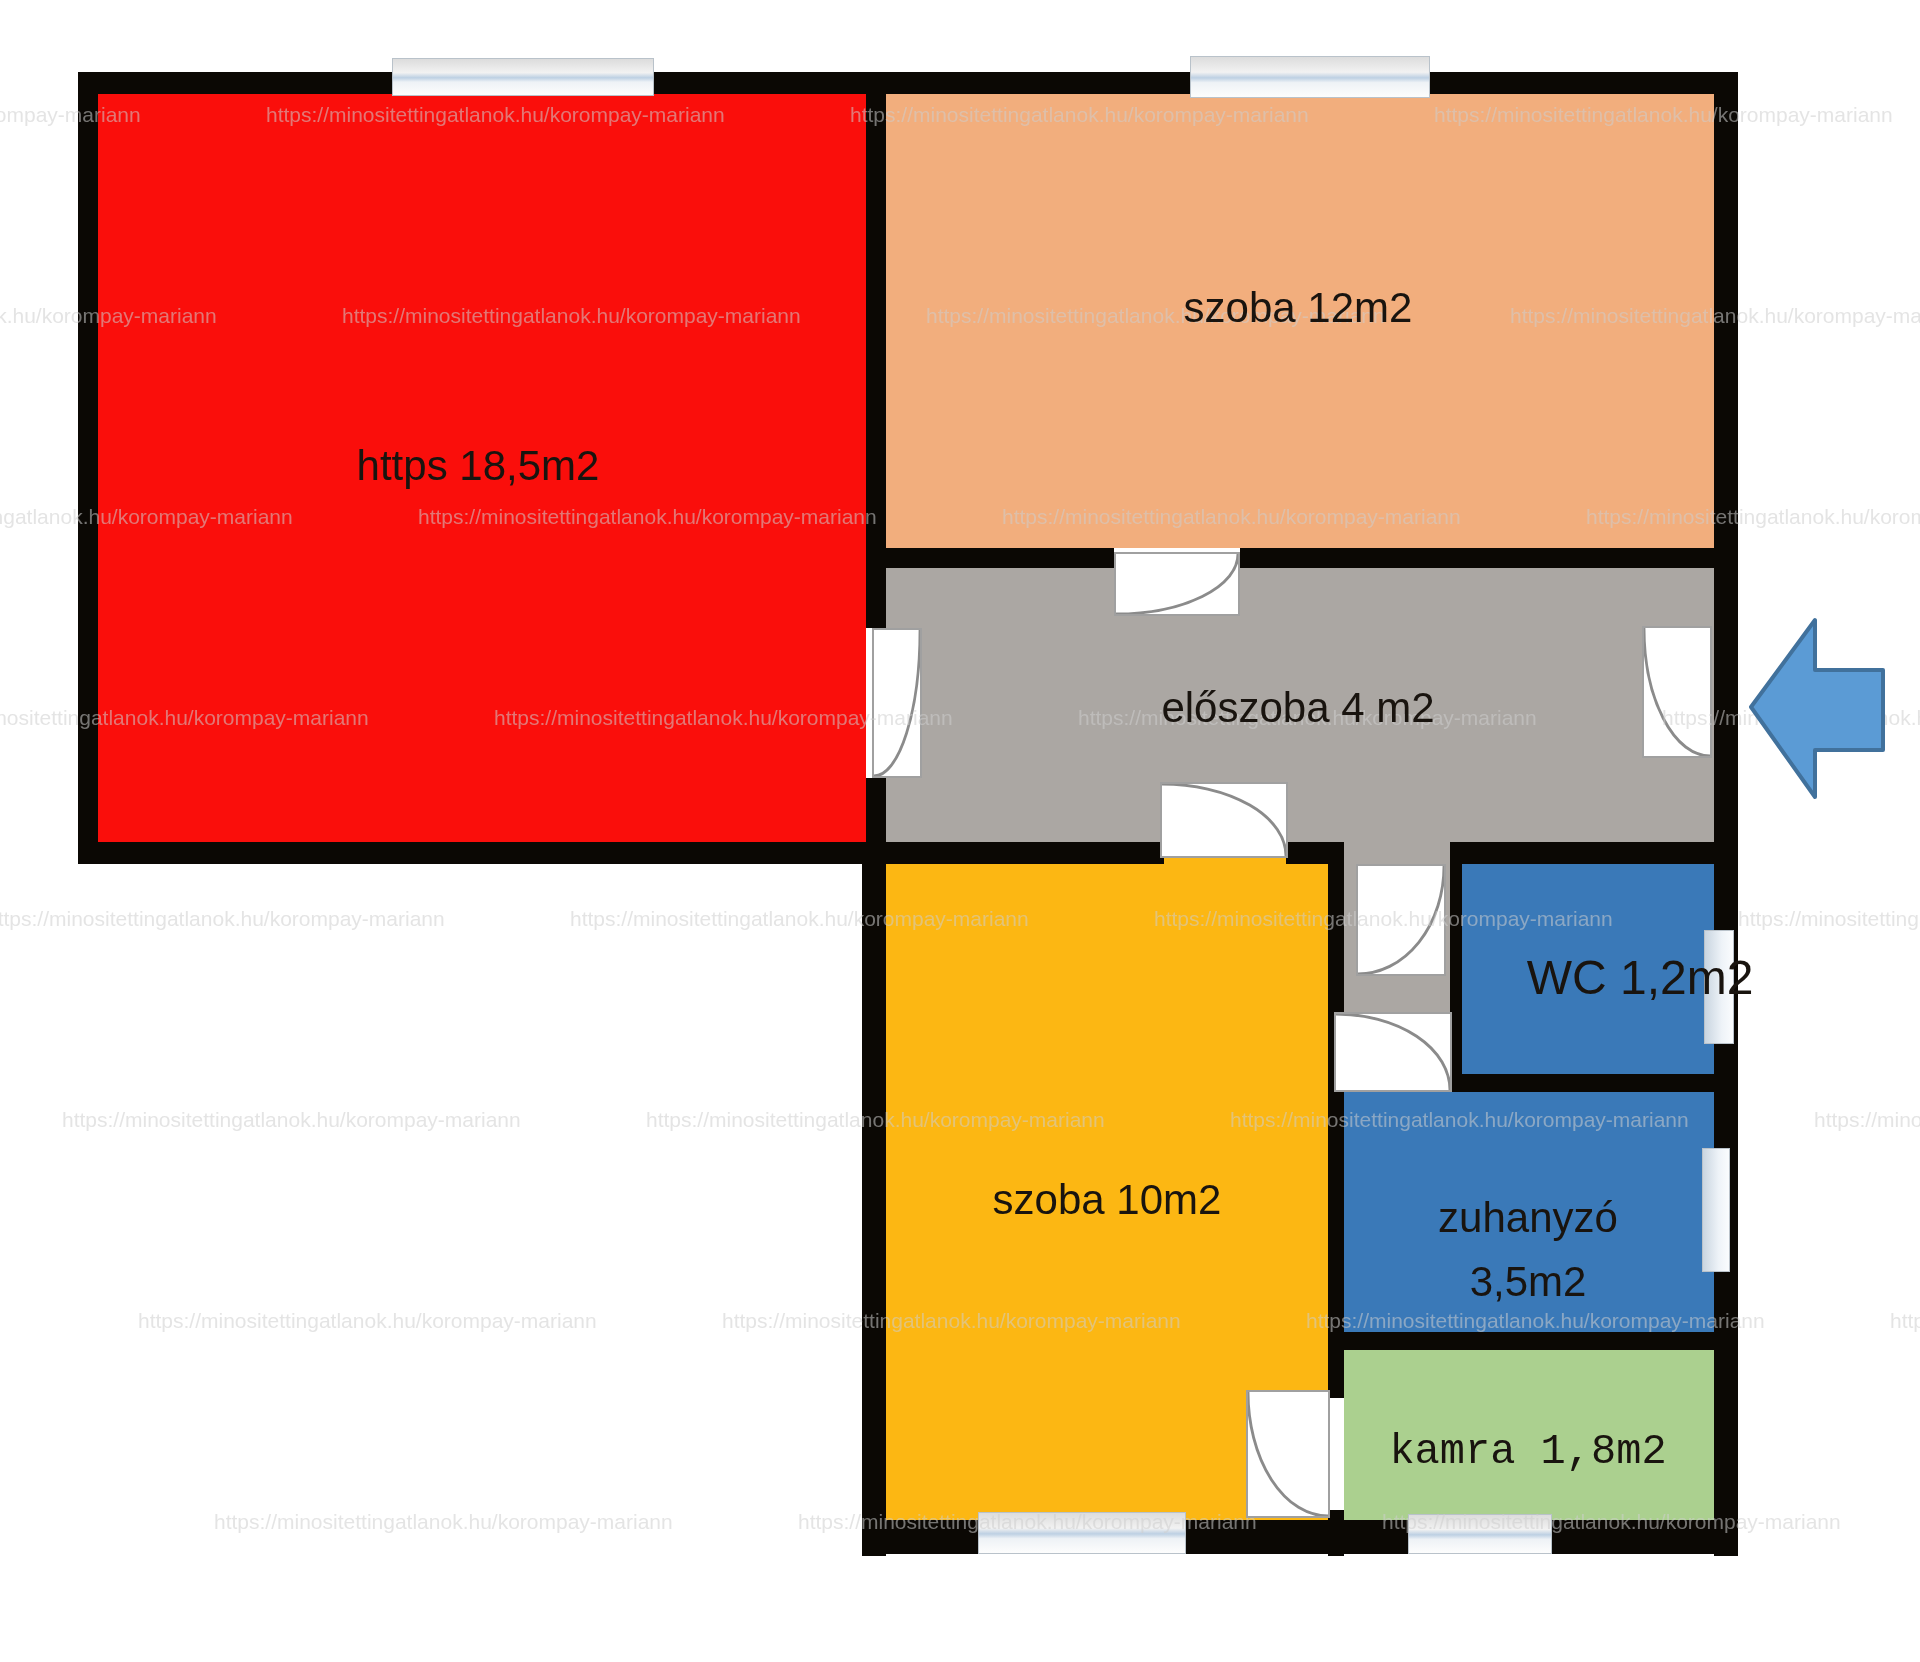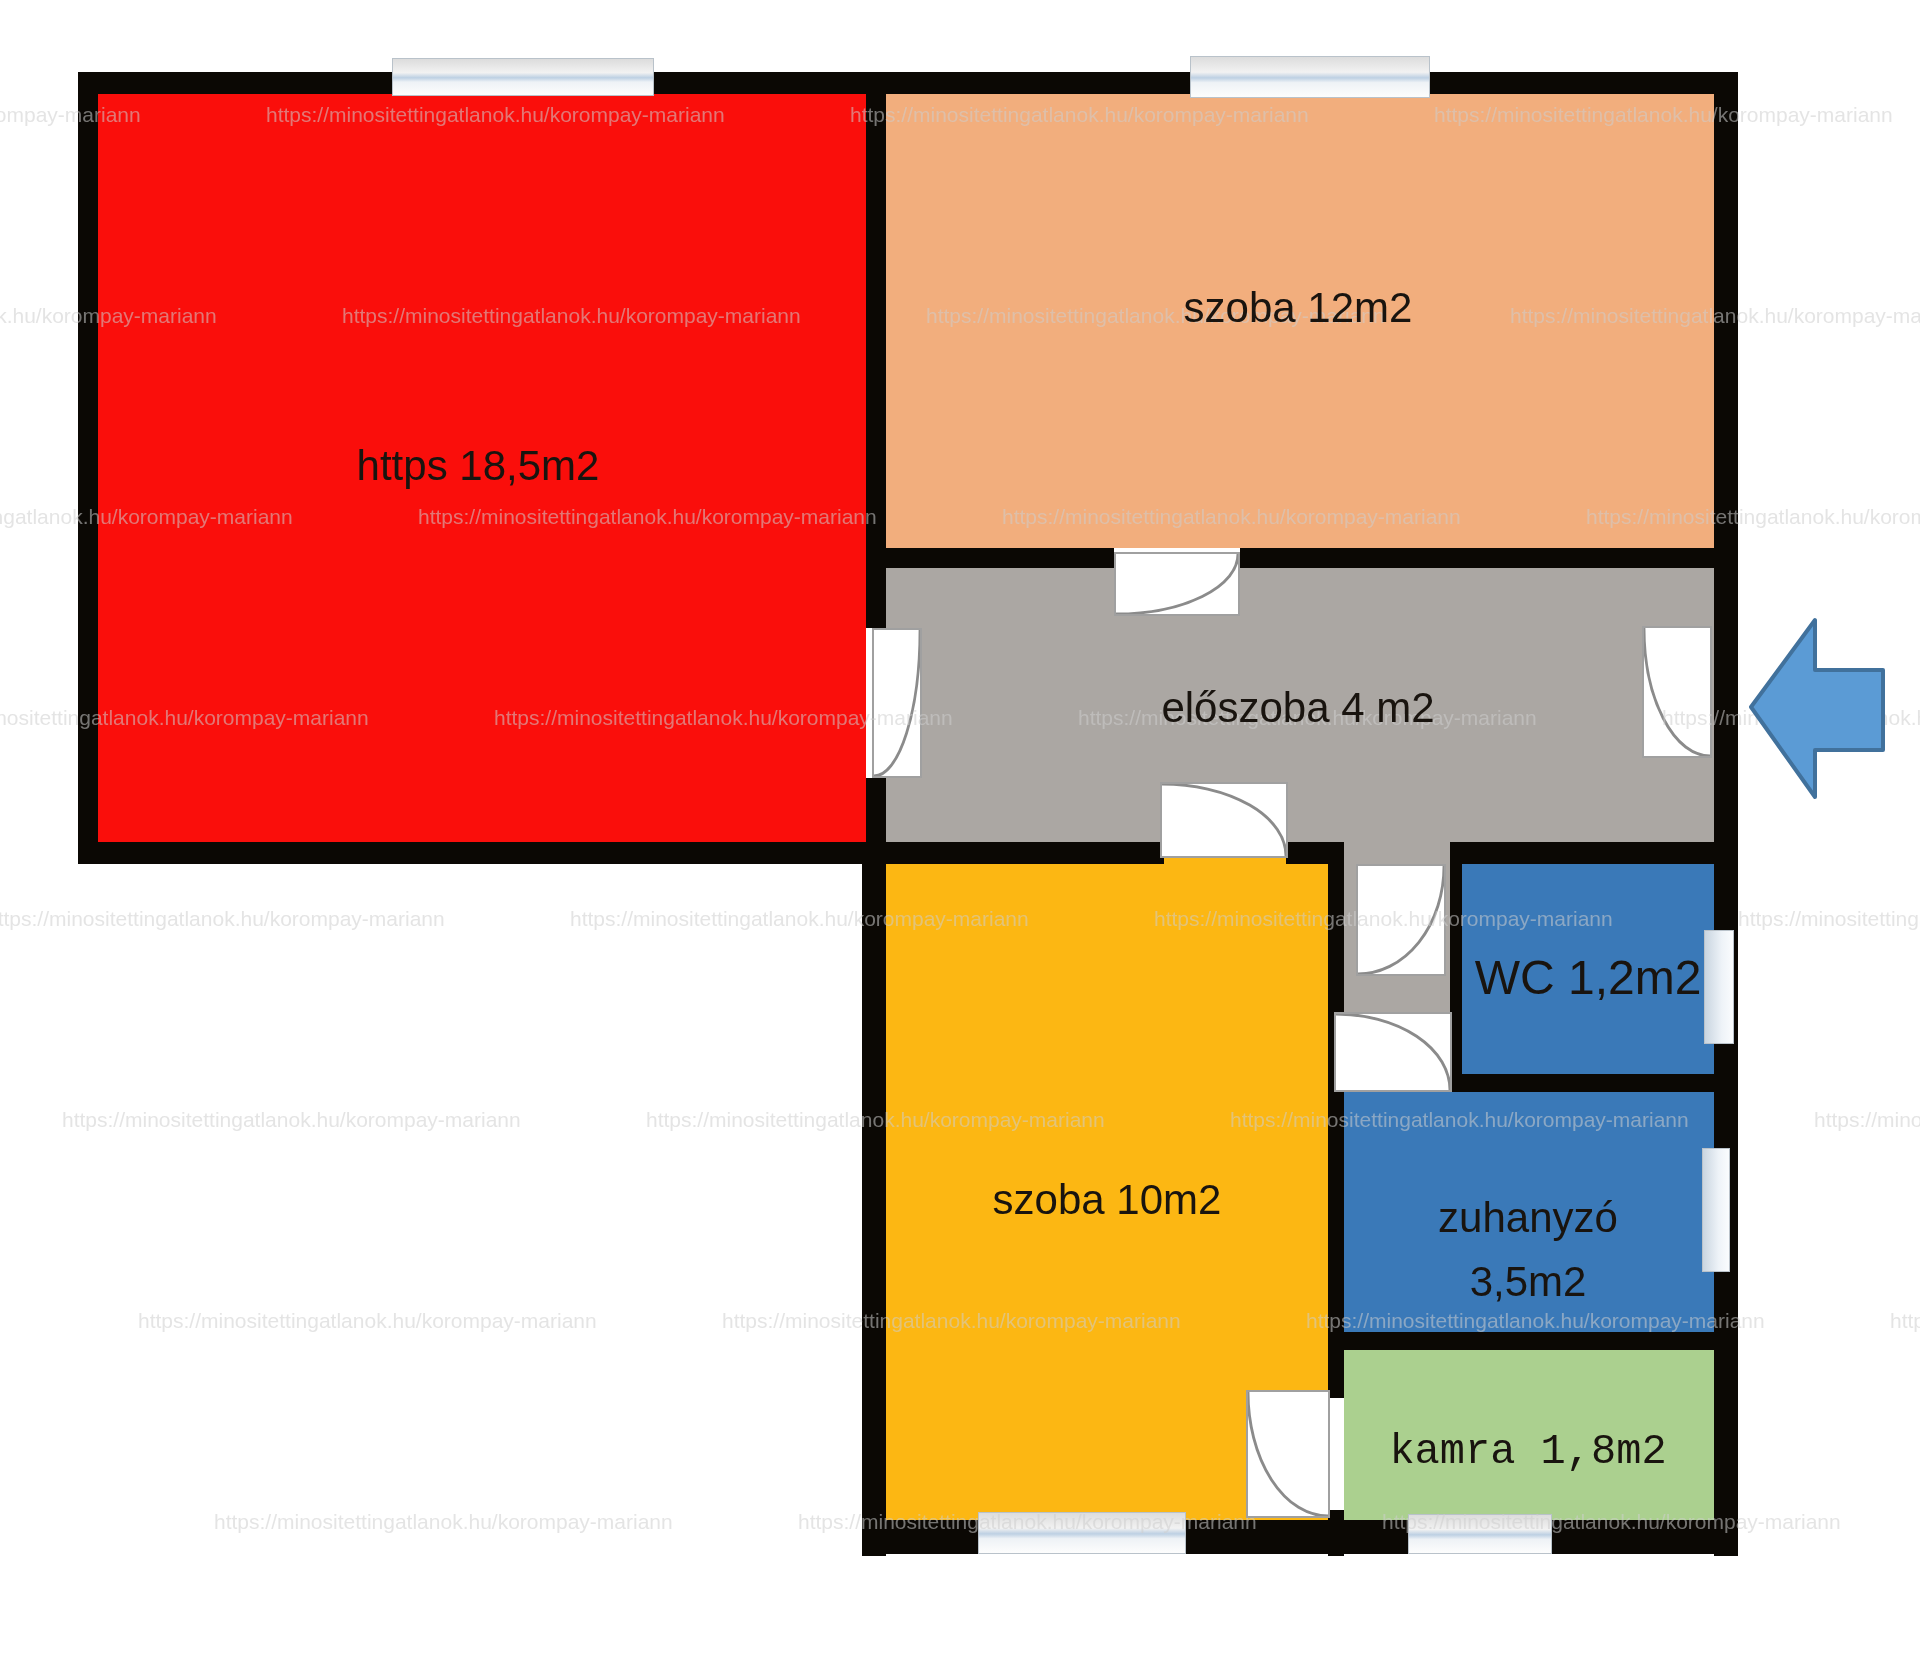--- a/index.html
+++ b/index.html
@@ -109,21 +109,21 @@
   <div class="door" style="left:1642px;top:626px;width:70px;height:132px;">
     <svg viewBox="0 0 70 132" preserveAspectRatio="none">
         <path d="M0 0 A70 132 0 0 0 70 132"></path>
       </svg>
   </div>
 
   <div class="room-label" style="left:478px;top:466px;">https 18,5m2</div>
   <div class="room-label" style="left:1298px;top:308px;">szoba 12m2</div>
   <div class="room-label" style="left:1298px;top:708px;">előszoba 4 m2</div>
   <div class="room-label" style="left:1107px;top:1200px;">szoba 10m2</div>
-  <div class="room-label small" style="left:1588px;top:978px;">WC 1,2m2</div>
+  <div class="room-label small" style="left:1640px;top:978px;">WC 1,2m2</div>
   <div class="room-label" style="left:1528px;top:1178px;margin-top:40px;">zuhanyzó</div>
   <div class="room-label" style="left:1528px;top:1282px;">3,5m2</div>
   <div class="room-label" style="left:1528px;top:1452px;font-family:Liberation Mono, monospace;">kamra 1,8m2</div>
 
   <svg class="arrow-svg" style="left:1748px;top:616px;" width="142" height="188" viewBox="0 0 142 188">
     <polygon points="3,91 67,4 67,54 135,54 135,134 67,134 67,181" stroke-width="4" stroke-linejoin="round" fill="#5b9bd5" stroke="#41719c"></polygon>
   </svg>
 
   <div id="watermark-layer">
       <span class="wm" style="left: -318px; top: 103px;">https://minositettingatlanok.hu/korompay-mariann</span>

